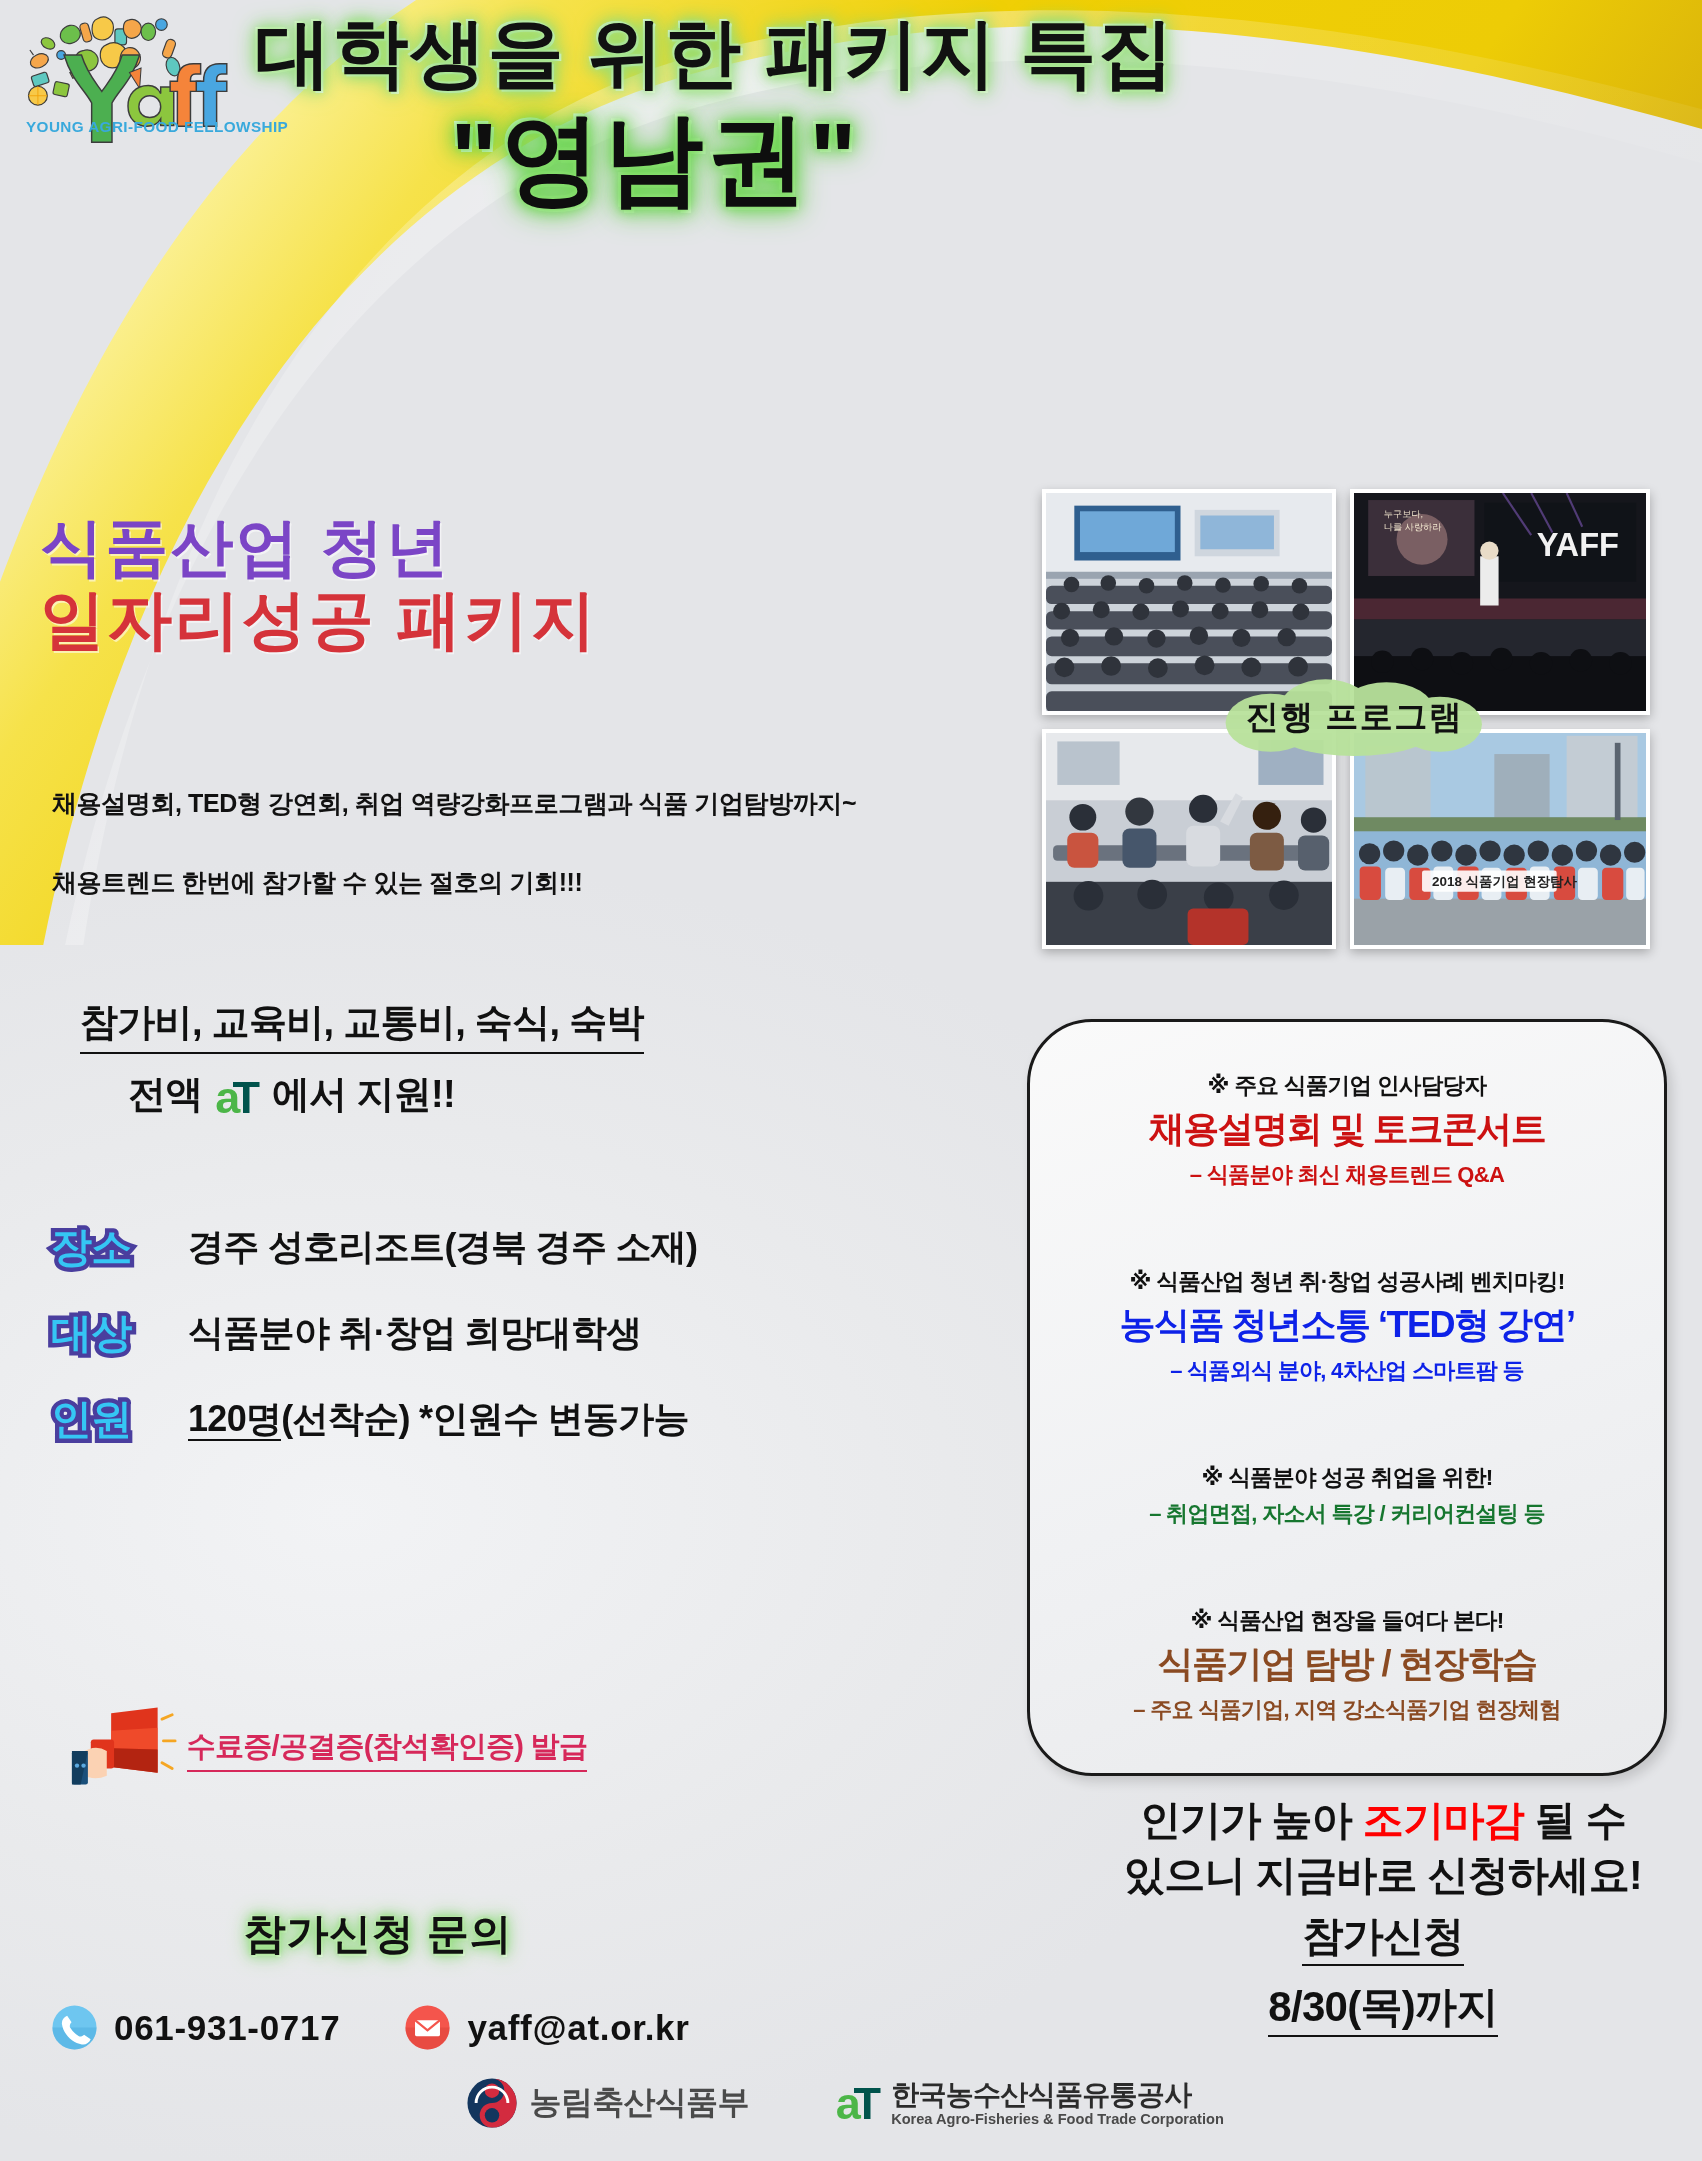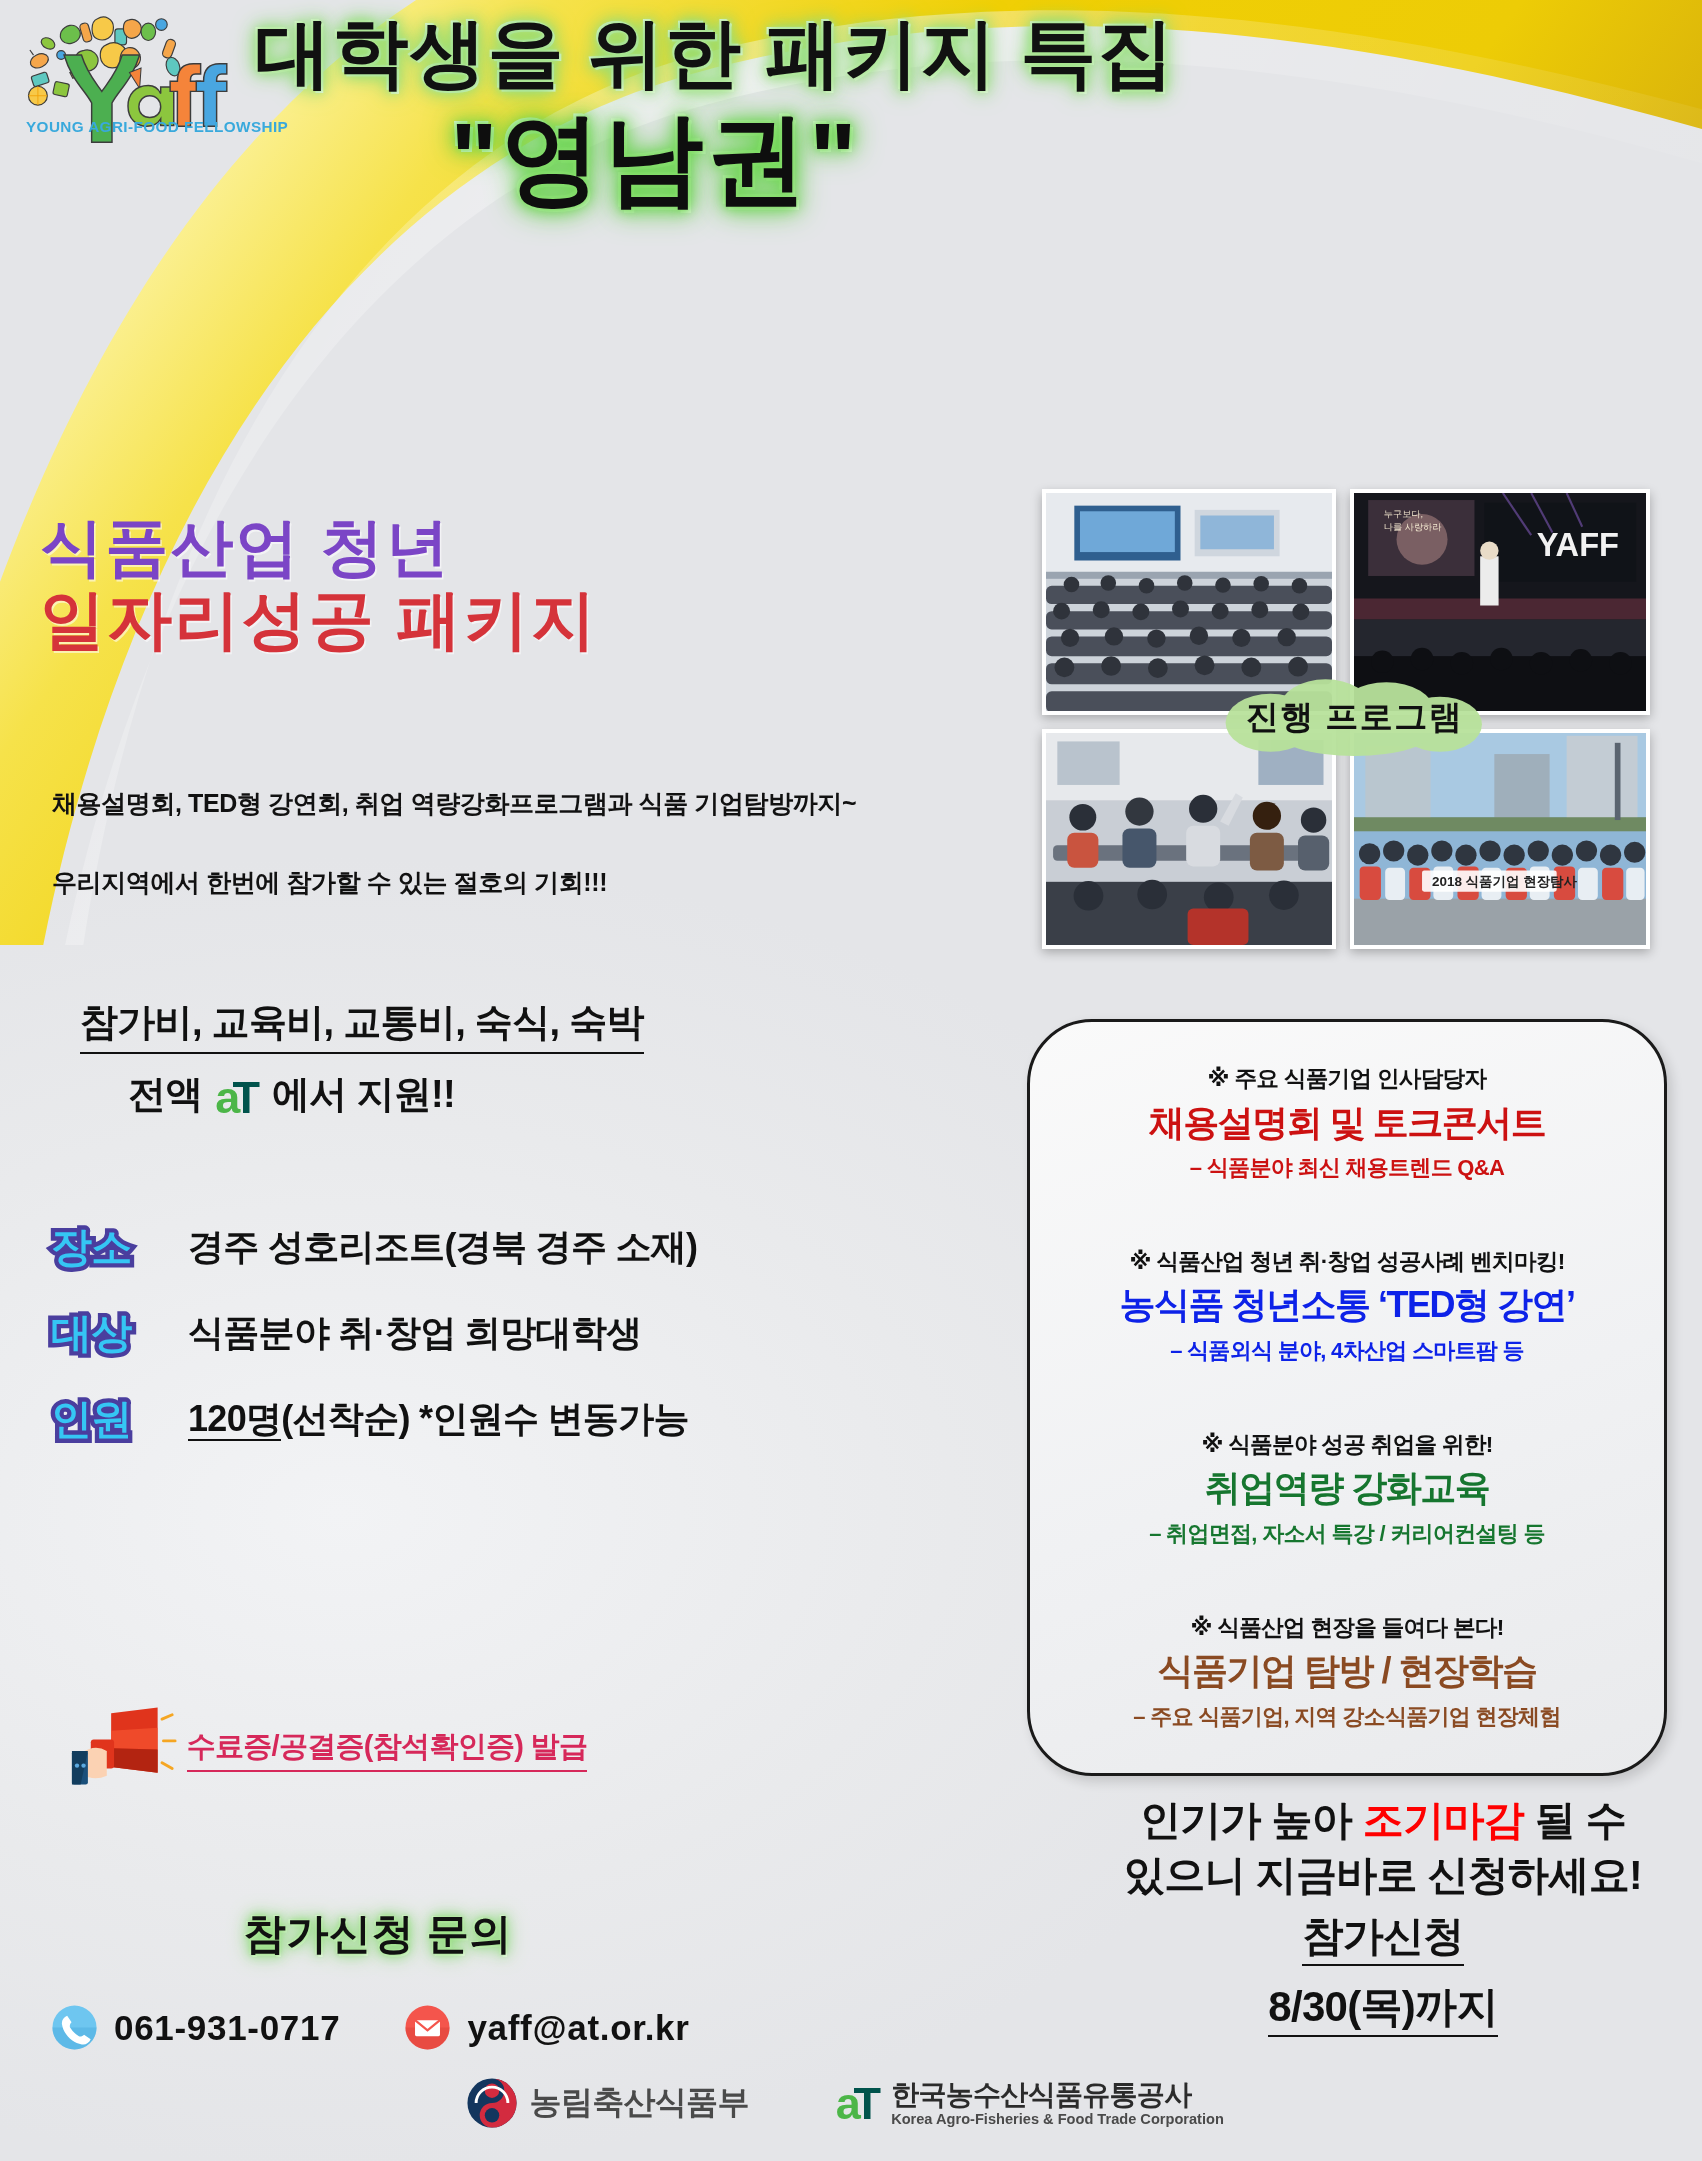--- a/index.html
+++ b/index.html
@@ -351,21 +351,21 @@
 
   <div class="title-main">대학생을 위한 패키지 특집</div>
   <div class="title-sub">"영남권"</div>
 
   <div class="headline">
     <span class="ln1">식품산업 청년</span>
     <span class="ln2">일자리성공 패키지</span>
   </div>
 
   <div class="desc d1">채용설명회, TED형 강연회, 취업 역량강화프로그램과 식품 기업탐방까지~</div>
-  <div class="desc d2">우리지역에서 한번에 참가할 수 있는 절호의 기회!!!</div>
+  <div class="desc d2">채용트렌드 한번에 참가할 수 있는 절호의 기회!!!</div>
 
   <div class="support">
     <span class="sline1">참가비, 교육비, 교통비, 숙식, 숙박</span>
     <span class="sline2">
       <span>전액</span>
       <span class="at-inline">
         <span class="a">a</span><span class="t">T</span>
       </span>
       <span>에서 지원!!</span>
     </span>
@@ -620,21 +620,20 @@
     </div>
 
     <div class="prog-item">
       <div class="prog-note">※ 식품산업 청년 취·창업 성공사례 벤치마킹!</div>
       <div class="prog-head" id="ph1" style="color: rgb(13, 34, 232);">농식품 청년소통 ‘TED형 강연’</div>
       <div class="prog-sub" id="ps1" style="color: rgb(13, 34, 232);">– 식품외식 분야, 4차산업 스마트팜 등</div>
     </div>
 
     <div class="prog-item">
       <div class="prog-note">※ 식품분야 성공 취업을 위한!</div>
-      <div class="prog-head" id="ph2" style="color: rgb(22, 118, 47);">취업역량 강화교육</div>
       <div class="prog-sub" id="ps2" style="color: rgb(22, 118, 47);">– 취업면접, 자소서 특강 / 커리어컨설팅 등</div>
     </div>
 
     <div class="prog-item">
       <div class="prog-note">※ 식품산업 현장을 들여다 본다!</div>
       <div class="prog-head" id="ph3" style="color: rgb(138, 74, 34);">식품기업 탐방 / 현장학습</div>
       <div class="prog-sub" id="ps3" style="color: rgb(138, 74, 34);">– 주요 식품기업, 지역 강소식품기업 현장체험</div>
     </div>
   </div>
 

